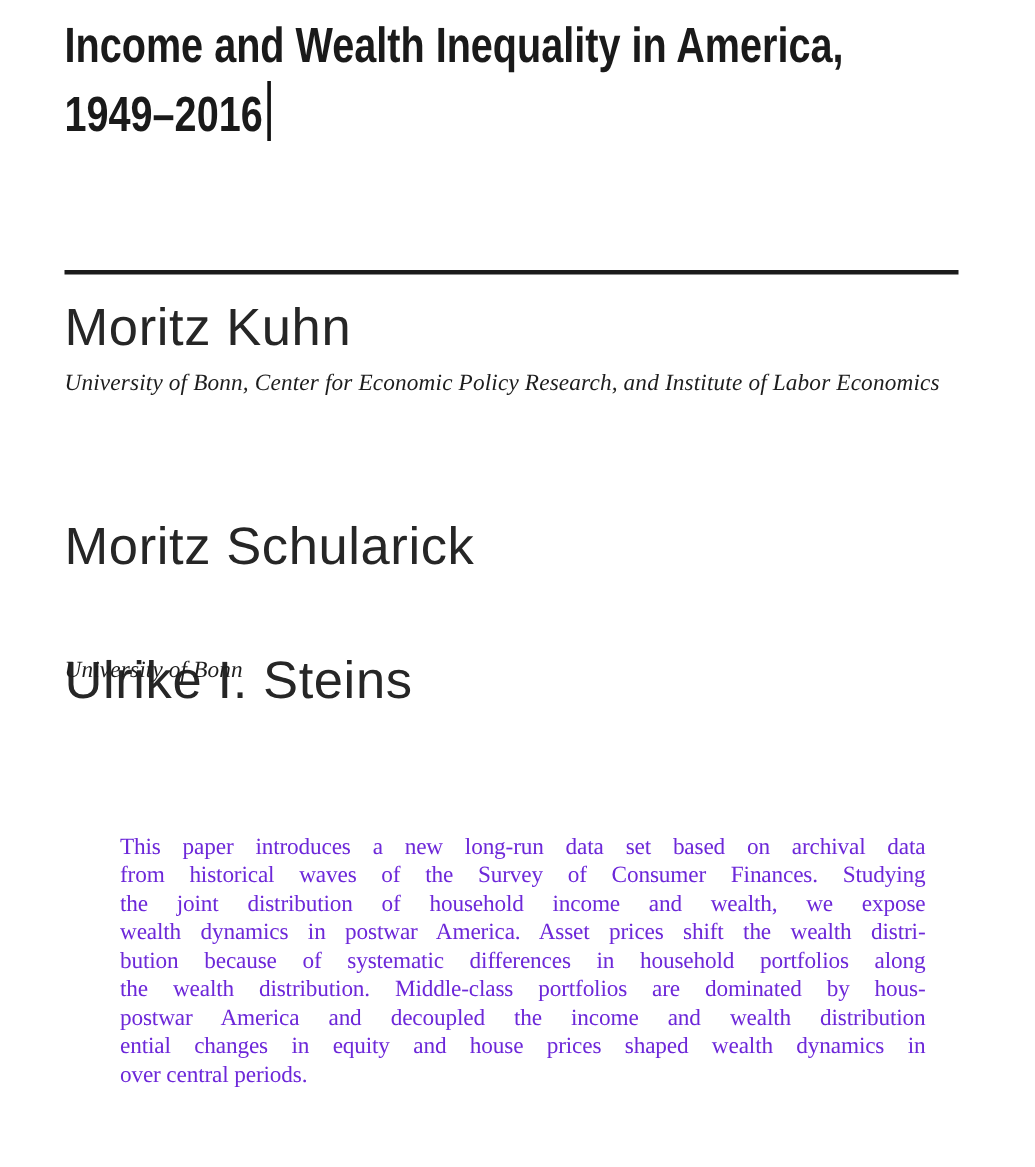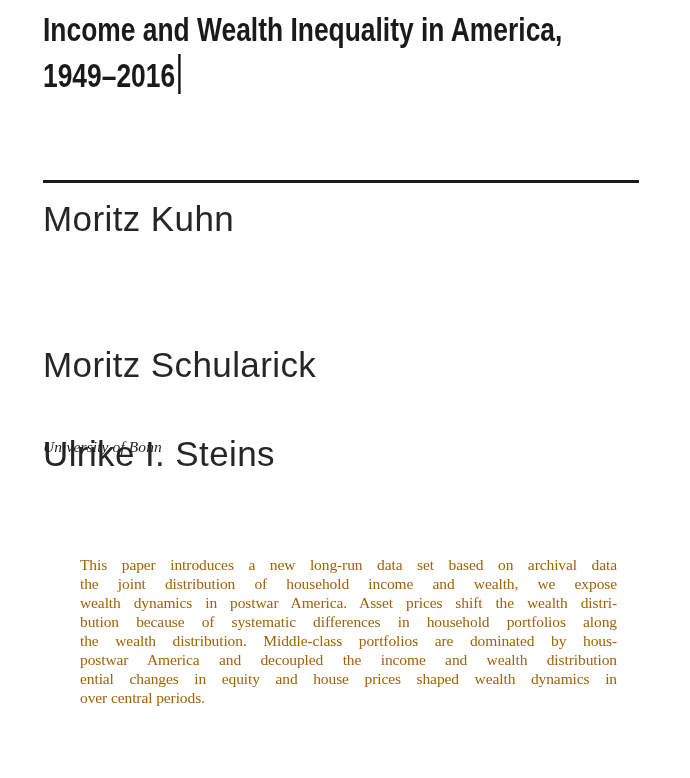--- a/index.html
+++ b/index.html
@@ -86,21 +86,21 @@
   
   .abstract {
     position: absolute;
     left: 80px;
     top: 555px;
     width: 537px;
     font-family: "Liberation Serif", serif;
     font-size: 15.5px;
     line-height: 19px;
     letter-spacing: -0.1px;
-    color: #a16207;
+    color: #6d28d9;
   }
   .abs-line {
     text-align: justify;
     text-align-last: justify;
   }
   .abs-line:last-child {
     text-align-last: left;
   }
 </style>
 </head>
@@ -109,28 +109,30 @@
 <div class="page">
 
   <h1 class="title-block" style="margin:0;">
     <span class="title-line">Income and Wealth Inequality in America,</span>
     <span class="title-line"><span>1949–2016</span><span class="caret"></span></span>
   </h1>
 
   <div class="rule"></div>
 
   <div class="author-name name-1">Moritz Kuhn</div>
+  <div class="author-affil affil-1">University of Bonn, Center for Economic Policy Research, and Institute of Labor Economics</div>
 
   <div class="author-name name-2">Moritz Schularick</div>
 
   <div class="author-name name-3">Ulrike I. Steins</div>
   <div class="author-affil affil-3">University of Bonn</div>
 
   <div class="abstract">
     <div class="abs-line">This paper introduces a new long-run data set based on archival data</div>
+    <div class="abs-line">from historical waves of the Survey of Consumer Finances. Studying</div>
     <div class="abs-line">the joint distribution of household income and wealth, we expose</div>
     <div class="abs-line">wealth dynamics in postwar America. Asset prices shift the wealth distri-</div>
     <div class="abs-line">bution because of systematic differences in household portfolios along</div>
     <div class="abs-line">the wealth distribution. Middle-class portfolios are dominated by hous-</div>
     <div class="abs-line">postwar America and decoupled the income and wealth distribution</div>
     <div class="abs-line">ential changes in equity and house prices shaped wealth dynamics in</div>
     <div class="abs-line">over central periods.</div>
   </div>
 
 </div>

